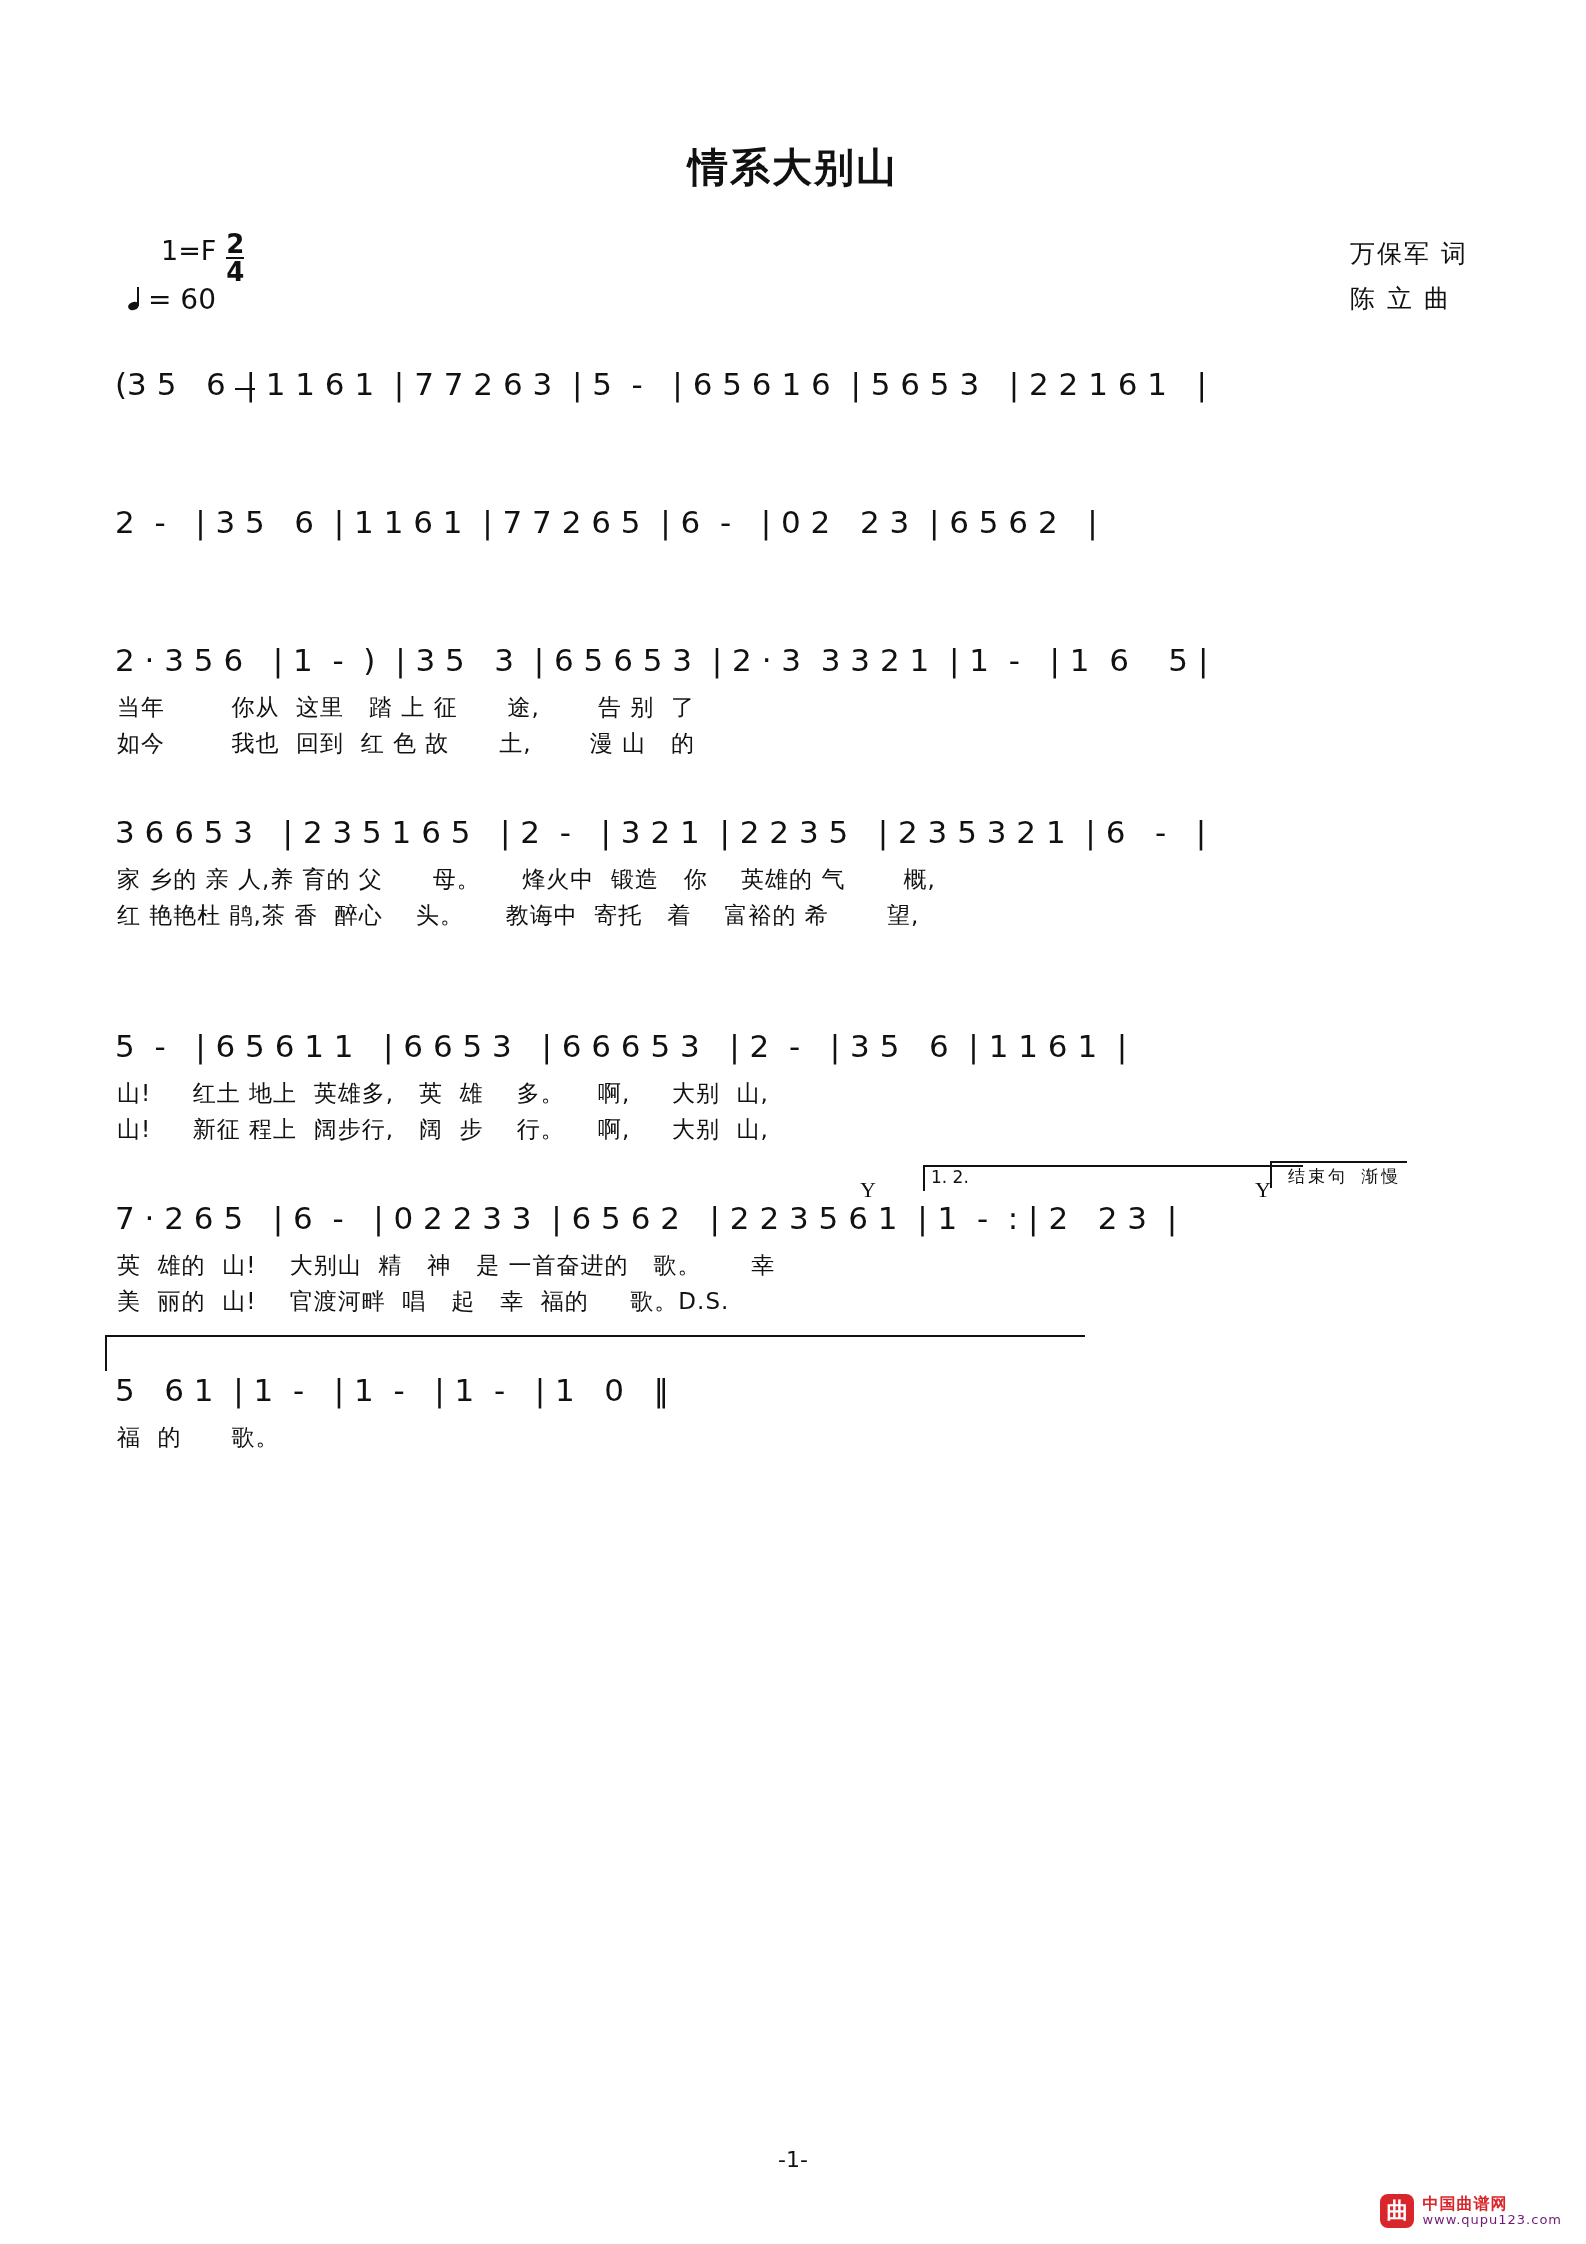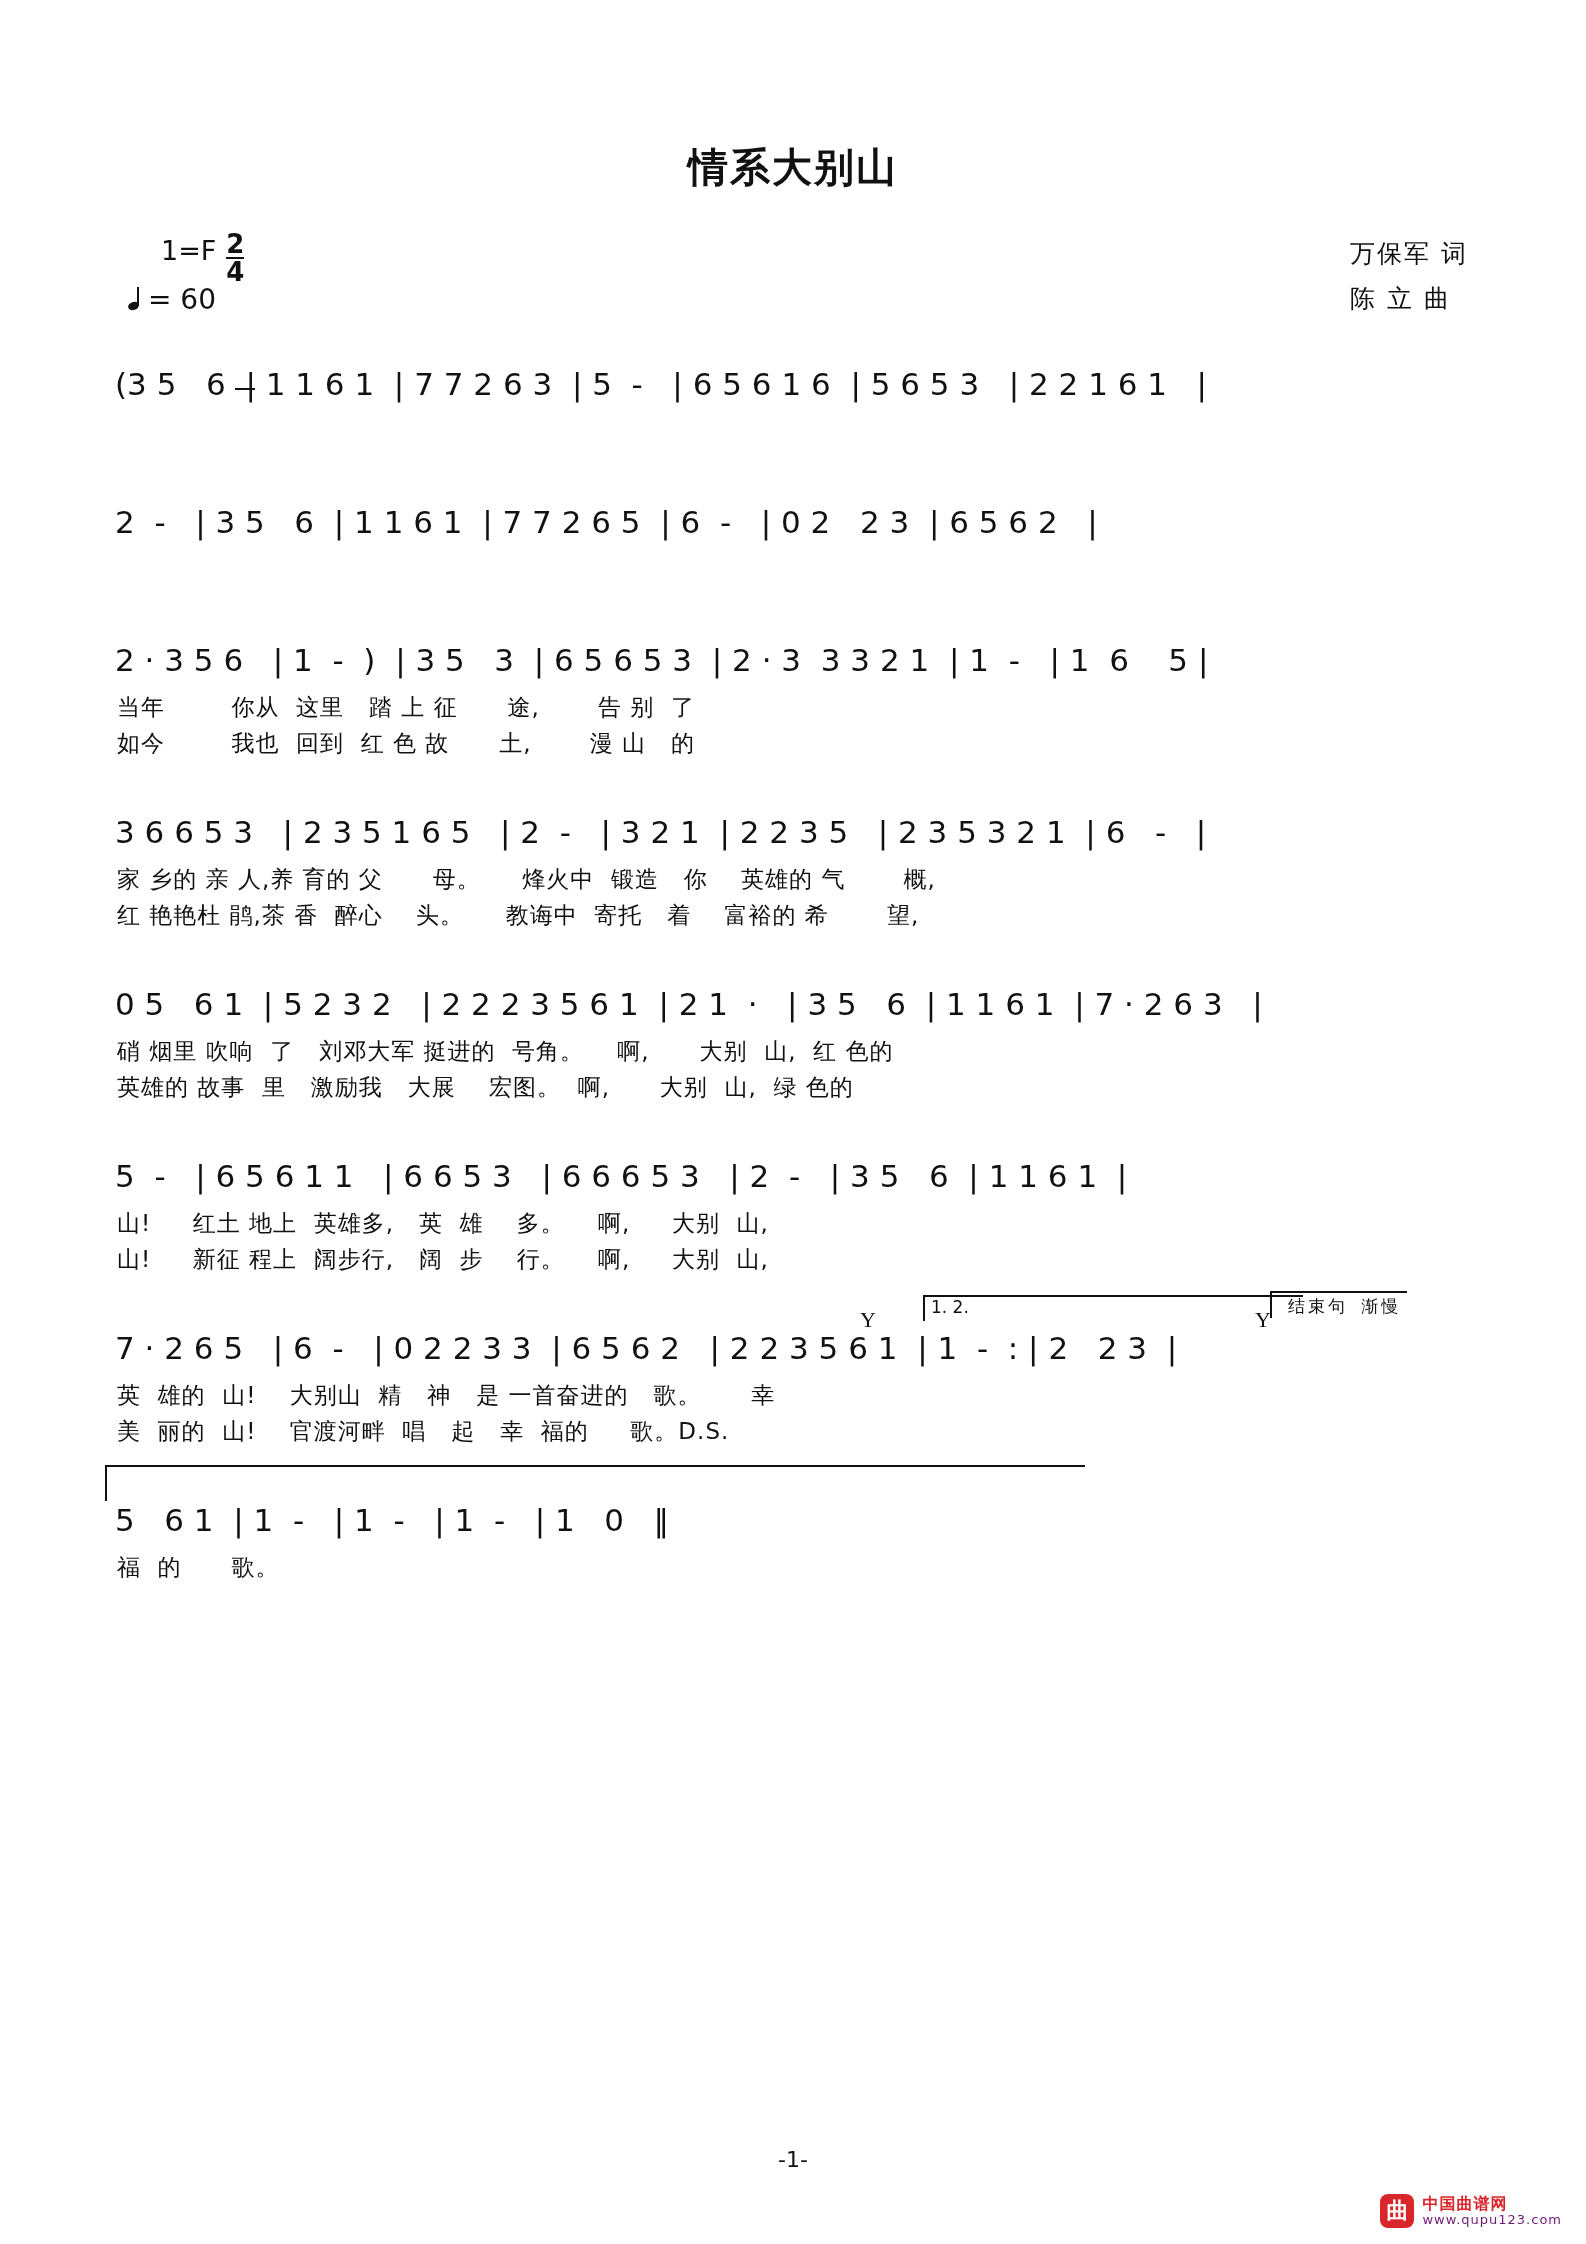--- a/index.html
+++ b/index.html
@@ -248,25 +248,20 @@
   </div>
   <div class="sysgap"></div>
 
   <div class="system">
     <div class="staffline">3 6 6 5 3   | 2 3 5 1 6 5   | 2  -   | 3 2 1  | 2 2 3 5   | 2 3 5 3 2 1  | 6   -   |</div>
     <div class="lyricline">家 乡的 亲 人,养 育的 父      母。     烽火中  锻造   你    英雄的 气       概,</div>
     <div class="lyricline">红 艳艳杜 鹃,茶 香  醉心    头。     教诲中  寄托   着    富裕的 希       望,</div>
   </div>
   <div class="sysgap"></div>
 
-  <div class="system">
-    <div class="staffline">0 5   6 1  | 5 2 3 2   | 2 2 2 3 5 6 1  | 2 1  ·   | 3 5   6  | 1 1 6 1  | 7 · 2 6 3   |</div>
-    <div class="lyricline">硝 烟里 吹响  了   刘邓大军 挺进的  号角。    啊,      大别  山,  红 色的</div>
-    <div class="lyricline">英雄的 故事  里   激励我   大展    宏图。  啊,      大别  山,  绿 色的</div>
-  </div>
   <div class="sysgap"></div>
 
   <div class="system">
     <div class="staffline">5  -   | 6 5 6 1 1   | 6 6 5 3   | 6 6 6 5 3   | 2  -   | 3 5   6  | 1 1 6 1  |</div>
     <div class="lyricline">山!     红土 地上  英雄多,   英  雄    多。    啊,     大别  山,</div>
     <div class="lyricline">山!     新征 程上  阔步行,   阔  步    行。    啊,     大别  山,</div>
   </div>
   <div class="sysgap"></div>
 
   <div class="system">

